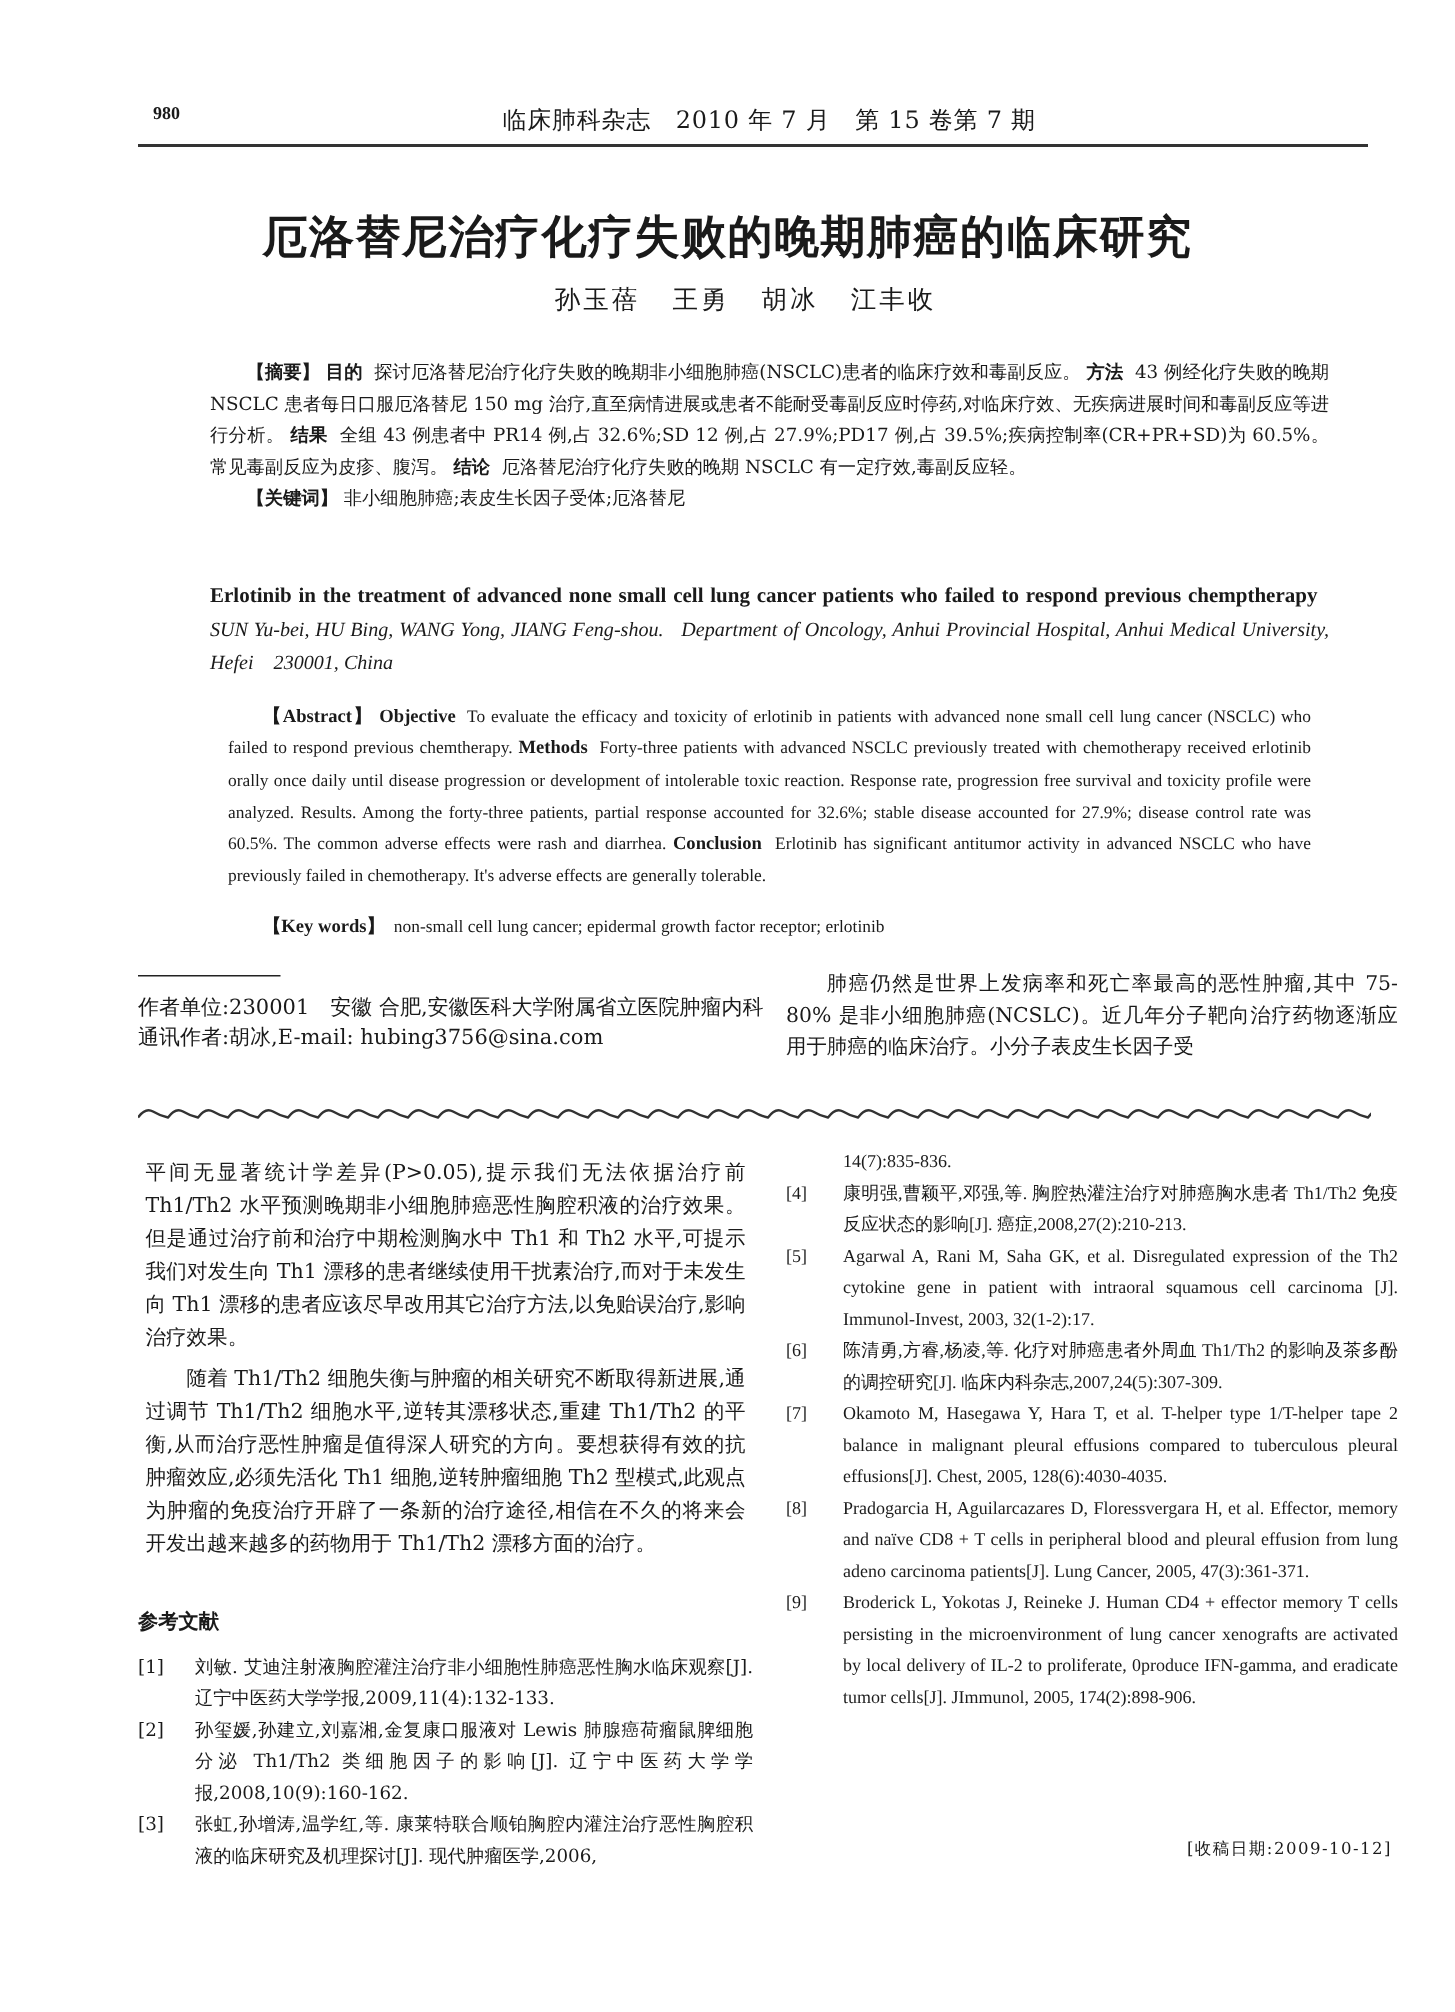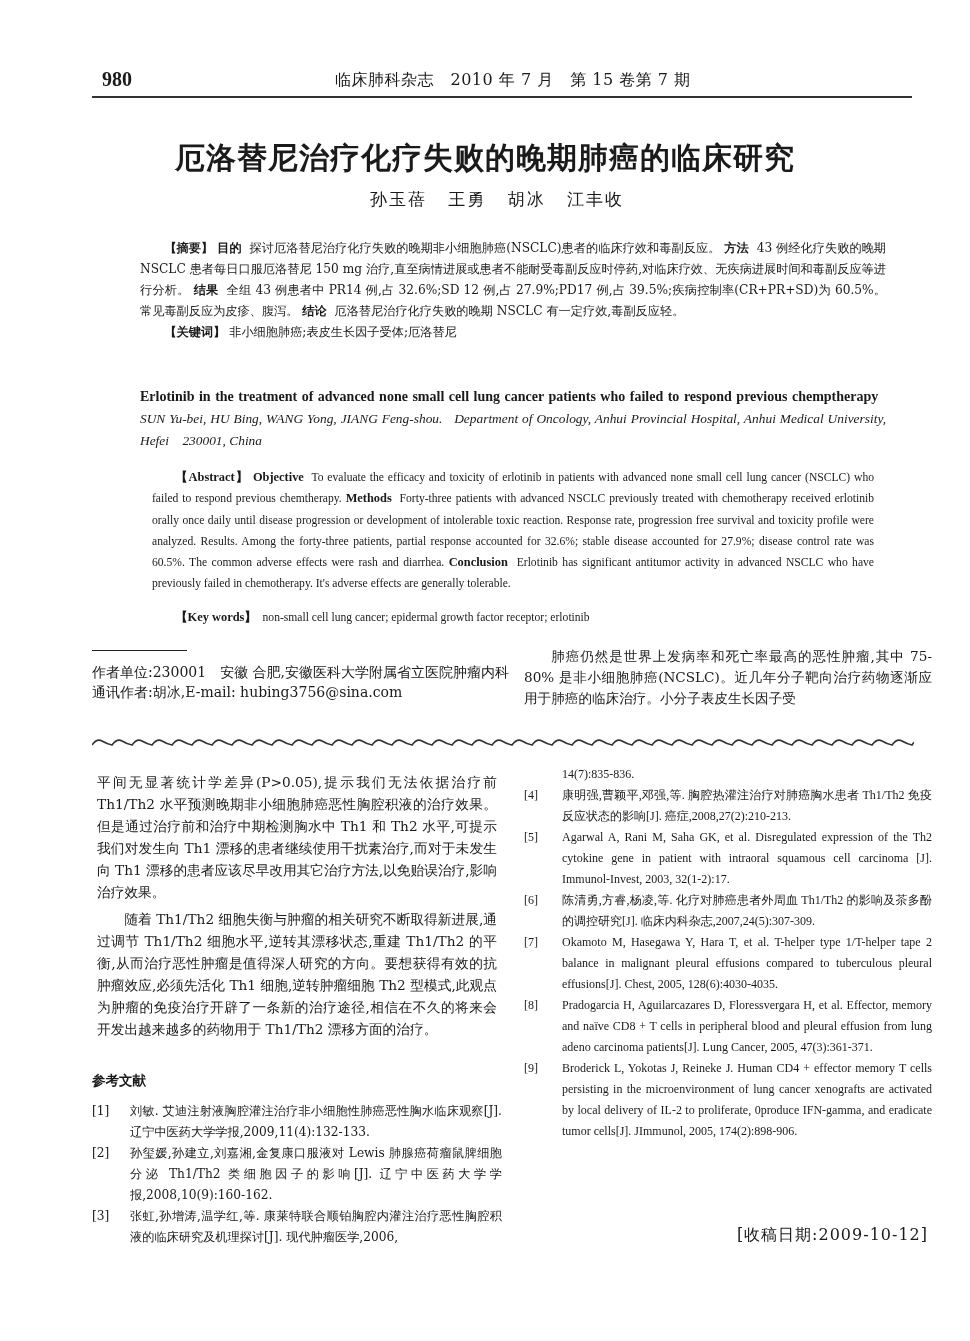--- a/index.html
+++ b/index.html
@@ -1,19 +1,19 @@
 <!DOCTYPE html>
 <html><head>
 <meta charset="utf-8">
 <style>
   html, body { margin:0; padding:0; background:#ffffff; }
   body { width:970px; height:1341px; position:relative; overflow:hidden; color:#1a1a1a;
          font-family:"DejaVu Serif", "Liberation Serif", serif; }
   .abs { position:absolute; }
-  .page-num { left:102px; top:68px; font-size:20px; font-weight:bold; font-family:"Liberation Serif", serif; }
+  .page-num { left:102px; top:68px; font-size:12px; font-weight:bold; font-family:"Liberation Serif", serif; }
   .running-head { left:335px; top:70px; font-size:16px; font-family:"DejaVu Serif", serif; letter-spacing:0.5px; }
   .head-rule { left:92px; top:96px; width:820px; height:0; border-top:2px solid #333; }
   .title { left:0; width:970px; top:138px; text-align:center; font-size:30px; font-weight:bold;
            font-family:"DejaVu Sans", sans-serif; letter-spacing:1px; }
   .authors { left:0; width:970px; top:188px; text-align:center; font-size:17px; word-spacing:14px; letter-spacing:2px;padding-left:12px; }
   .cn-abs { left:140px; top:238px; width:746px; font-size:12.2px; line-height:21px; text-align:justify; }
   .cn-abs p { margin:0; text-indent:2em; }
   .lbl { font-weight:bold; font-family:"DejaVu Sans", sans-serif; }
   .en-title { left:140px; top:386px; width:746px; font-size:13.4px; line-height:22px; font-family:"Liberation Serif", serif; text-align:justify; }
   .en-title b { font-size:14px; }
@@ -30,21 +30,21 @@
   .col-left { left:92px; top:766px; width:410px; font-size:13.7px; line-height:22px; text-align:justify; }
   .col-left p { margin:5px; }
   .col-left p.indent { text-indent:2em; }
   .refs-heading { left:92px; top:1072px; width:410px; text-align:left; font-size:13.5px; font-weight:bold; font-family:Liberation Serif, serif; }
   .refs-left { left:92px; top:1101px; width:410px; font-size:12.2px; line-height:21px; }
   .refs-right { left:524px; top:764px; width:408px; font-size:12px; line-height:21px; font-family:"Liberation Serif", serif; }
   .ref { display:flex; }
   .ref .num { flex:0 0 38px; }
   .ref .txt { flex:1; text-align:justify; }
   .ref-cont { padding-left:38px; }
-  .received { left:700px; top:1225px; width:228px; text-align:right; font-size:16px; letter-spacing:1px; }
+  .received { left:700px; top:1225px; width:228px; text-align:right; font-size:11px; letter-spacing:1px; }
 </style>
 </head>
 <body>
 
 <div class="abs page-num">980</div>
 <div class="abs running-head">临床肺科杂志　2010 年 7 月　第 15 卷第 7 期</div>
 <div class="abs head-rule"></div>
 
 <div class="abs title">厄洛替尼治疗化疗失败的晚期肺癌的临床研究</div>
 <div class="abs authors">孙玉蓓 王勇 胡冰 江丰收</div>

